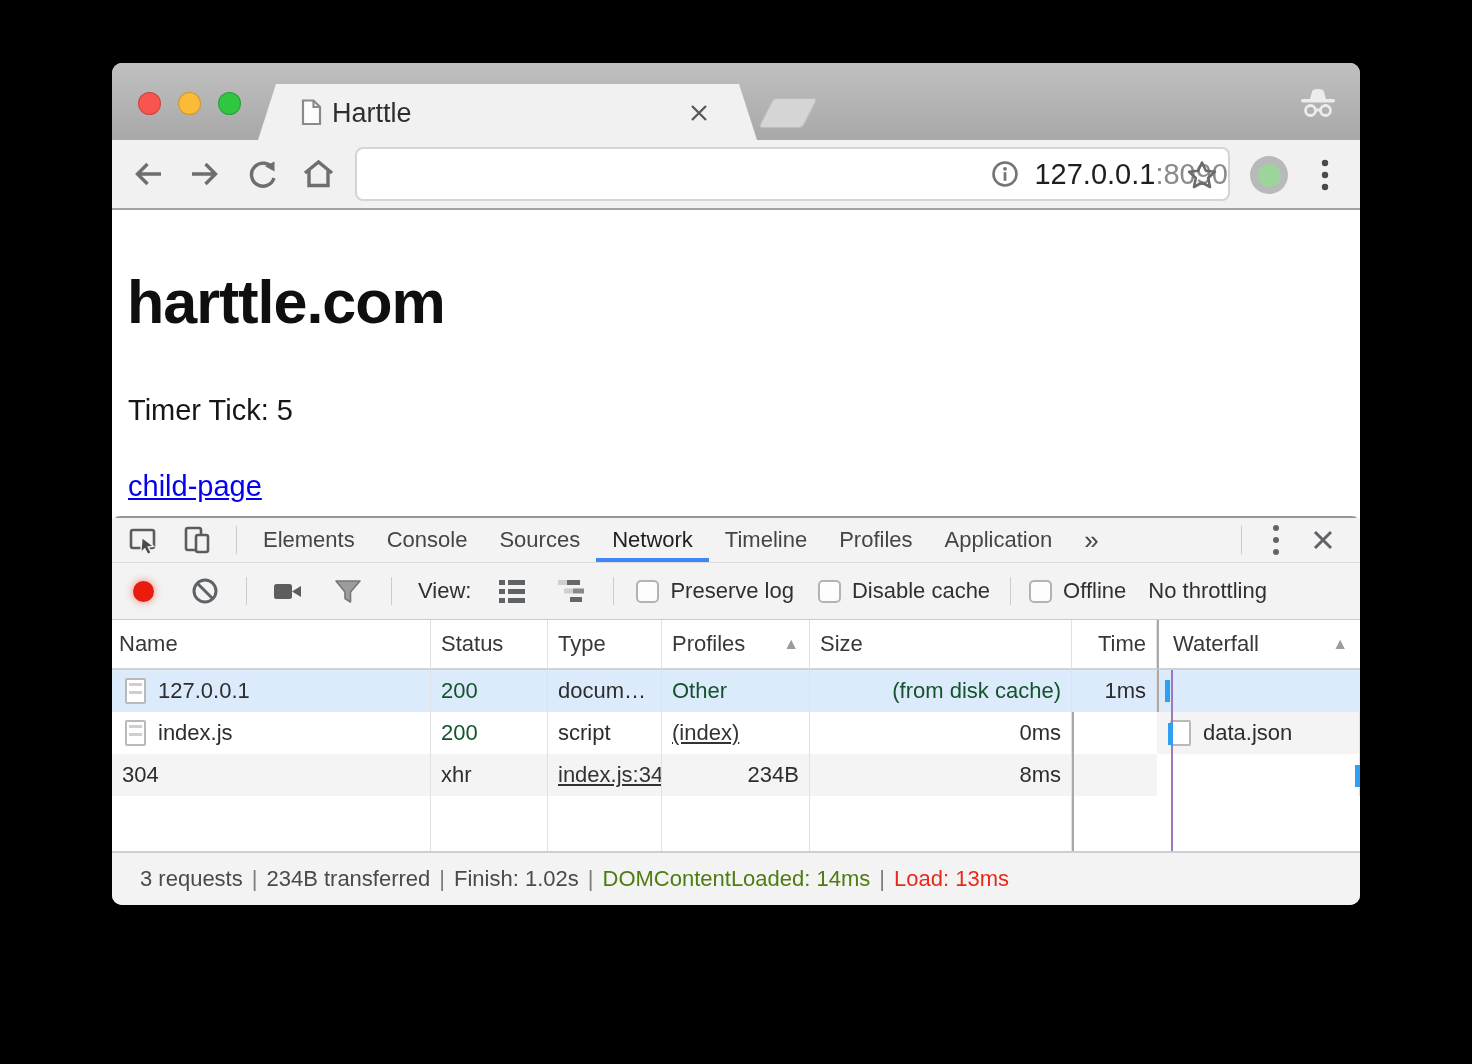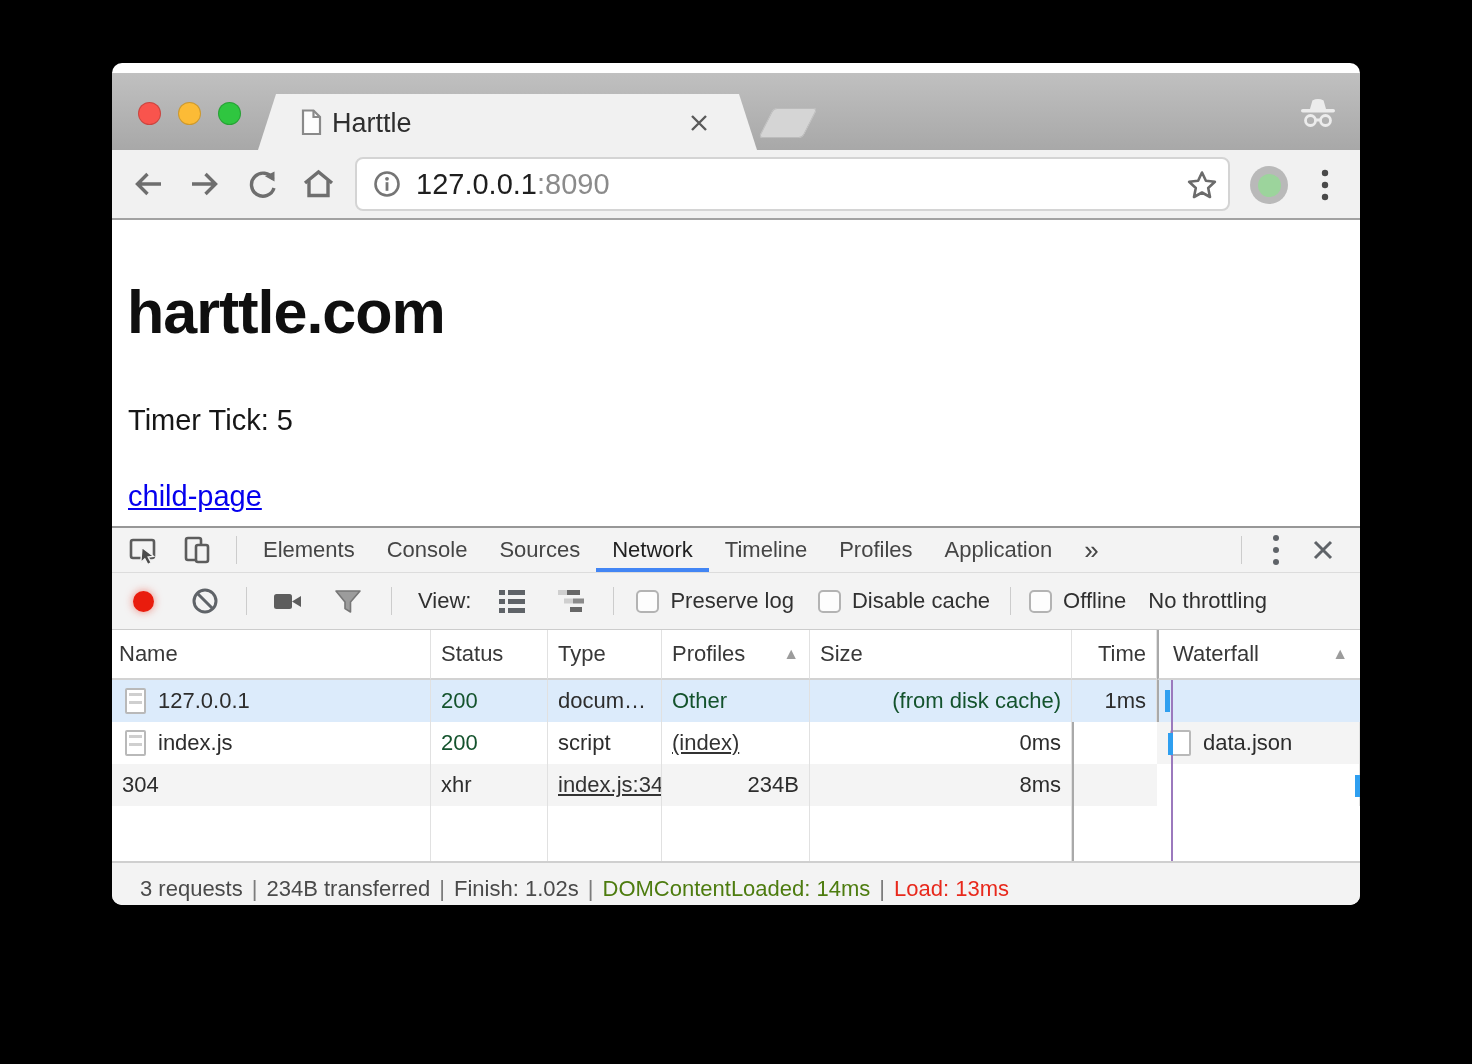--- a/index.html
+++ b/index.html
@@ -2,57 +2,57 @@
 <html><head>
 <meta charset="utf-8">
 <style>
   html,body{margin:0;padding:0;background:#000;width:1472px;height:1064px;overflow:hidden;
     font-family:"Liberation Sans","DejaVu Sans",sans-serif;}
   *{box-sizing:border-box;}
   .window{position:absolute;left:112px;top:63px;width:1248px;height:842px;border-radius:10px;
     overflow:hidden;background:#fff;}
 
   
-  .titlebar{position:relative;height:77px;background:linear-gradient(#c0c0c0,#a8a8a8);margin-top:10px;}
+  .titlebar{position:relative;height:77px;background:linear-gradient(#c0c0c0,#a8a8a8);}
   .lights{position:absolute;left:26px;top:29px;display:flex;gap:17px;}
   .light{width:23px;height:23px;border-radius:50%;border:1px solid rgba(0,0,0,.18);}
   .light.red{background:#f9544d;}
   .light.yellow{background:#fcbb36;}
   .light.green{background:#2fc640;}
   .tab{position:absolute;left:146px;top:21px;width:499px;height:56px;background:#f1f1f1;
     clip-path:polygon(0 100%,18px 0,calc(100% - 18px) 0,100% 100%);}
   .tab-favicon{position:absolute;left:40px;top:13px;}
   .tab-title{position:absolute;left:74px;top:14px;font-size:27px;color:#2e2e2e;}
   .tab-close{position:absolute;right:46px;top:17px;cursor:default;}
   .newtab{position:absolute;left:654px;top:35px;width:44px;height:30px;background:#d5d5d5;
     transform:skewX(-27deg);border-radius:4px;box-shadow:inset 0 0 0 1px #bcbcbc;}
   .incognito{position:absolute;right:20px;top:20px;}
 
   
   .navbar{position:relative;height:70px;background:#f1f1f1;border-bottom:2px solid #a2a2a2;}
   .navbtn{position:absolute;top:16px;}
   .omnibox{position:absolute;left:243px;top:7px;width:875px;height:54px;background:#fff;
-    border:2px solid #d4d4d4;border-radius:8px;display:flex;align-items:center;}
+    border:2px solid #d4d4d4;border-radius:8px;display:flex;align-items:center;justify-content:flex-end;}
   .urltext{font-size:29px;margin-left:12px;color:#1e1e1e;}
   .urltext .port{color:#8b8b8b;}
   .ext-btn{position:absolute;left:1138px;top:16px;width:38px;height:38px;border-radius:50%;
     background:#b9b9b9;display:flex;align-items:center;justify-content:center;}
   .ext-dot{width:23px;height:23px;border-radius:50%;background:#9cd49c;}
   .kebab{position:absolute;left:1206px;top:16px;}
 
   
   .page{position:relative;height:306px;background:#fff;}
   .page h1{position:absolute;left:15px;top:57px;margin:0;font-size:61px;font-weight:700;
     color:#0f0f0f;letter-spacing:-1px;}
   .timer{position:absolute;left:16px;top:184px;font-size:29px;color:#161616;}
   .childlink{position:absolute;left:16px;top:260px;font-size:29px;color:#0500ee;
     text-decoration:underline;cursor:pointer;}
 
   
-  .devtools{border-top:2px solid #979797;}
+  .devtools{border-top:2px solid #979797;border-radius:8px;}
   .dt-tabbar{height:45px;background:#f3f3f3;border-bottom:1px solid #dcdcdc;display:flex;
     align-items:center;}
   .vsep{width:1px;height:28px;background:#ccc;flex:none;}
   .dt-tab{padding:0 16px;font-size:22px;color:#454545;height:100%;display:flex;
     align-items:center;cursor:default;}
   .dt-tab.active{color:#1f1f1f;box-shadow:inset 0 -4px 0 #4285f4;}
   .dt-right{margin-left:auto;display:flex;align-items:center;gap:28px;padding-right:24px;}
 
   .dt-toolbar{height:57px;background:#f3f3f3;border-bottom:1px solid #ccc;display:flex;
     align-items:center;font-size:22px;color:#303030;}

